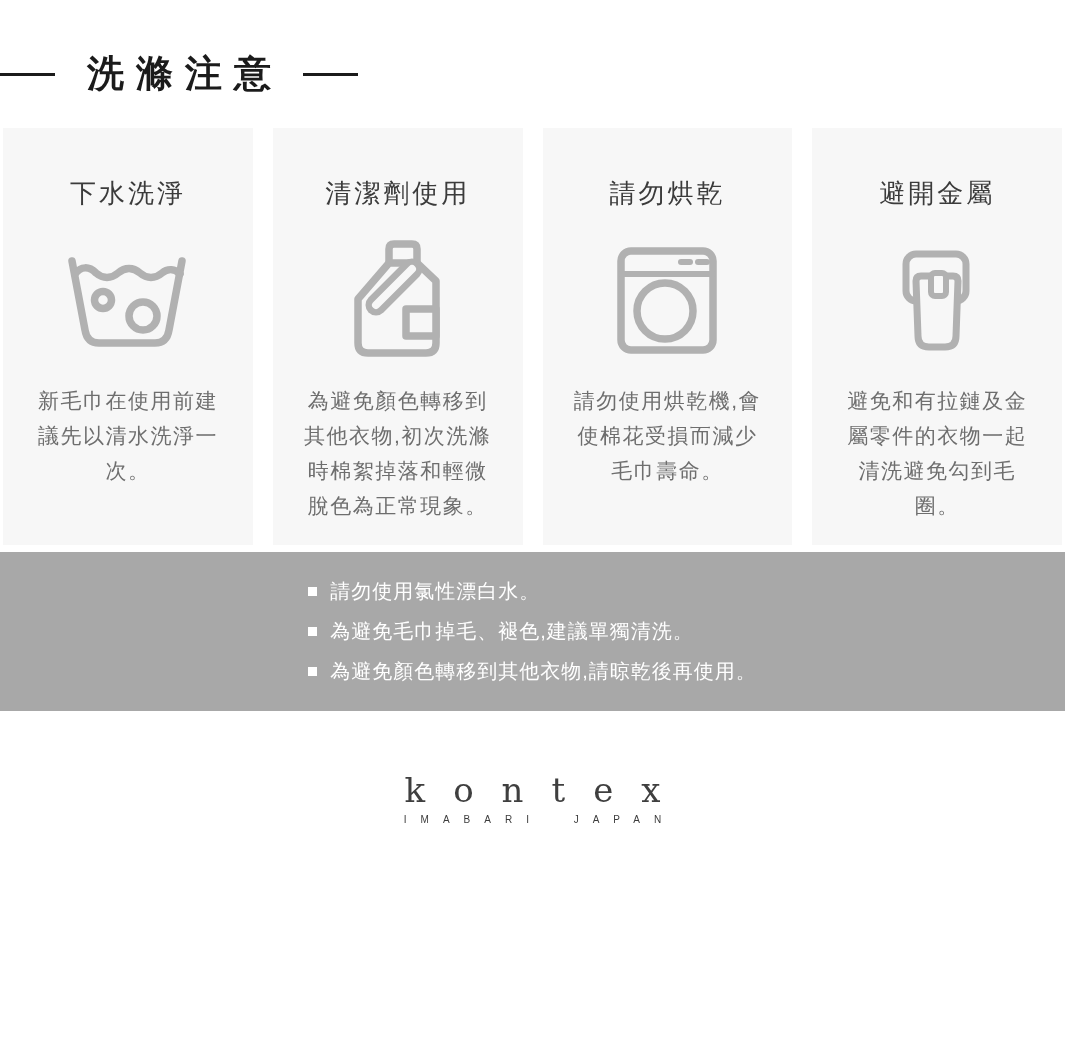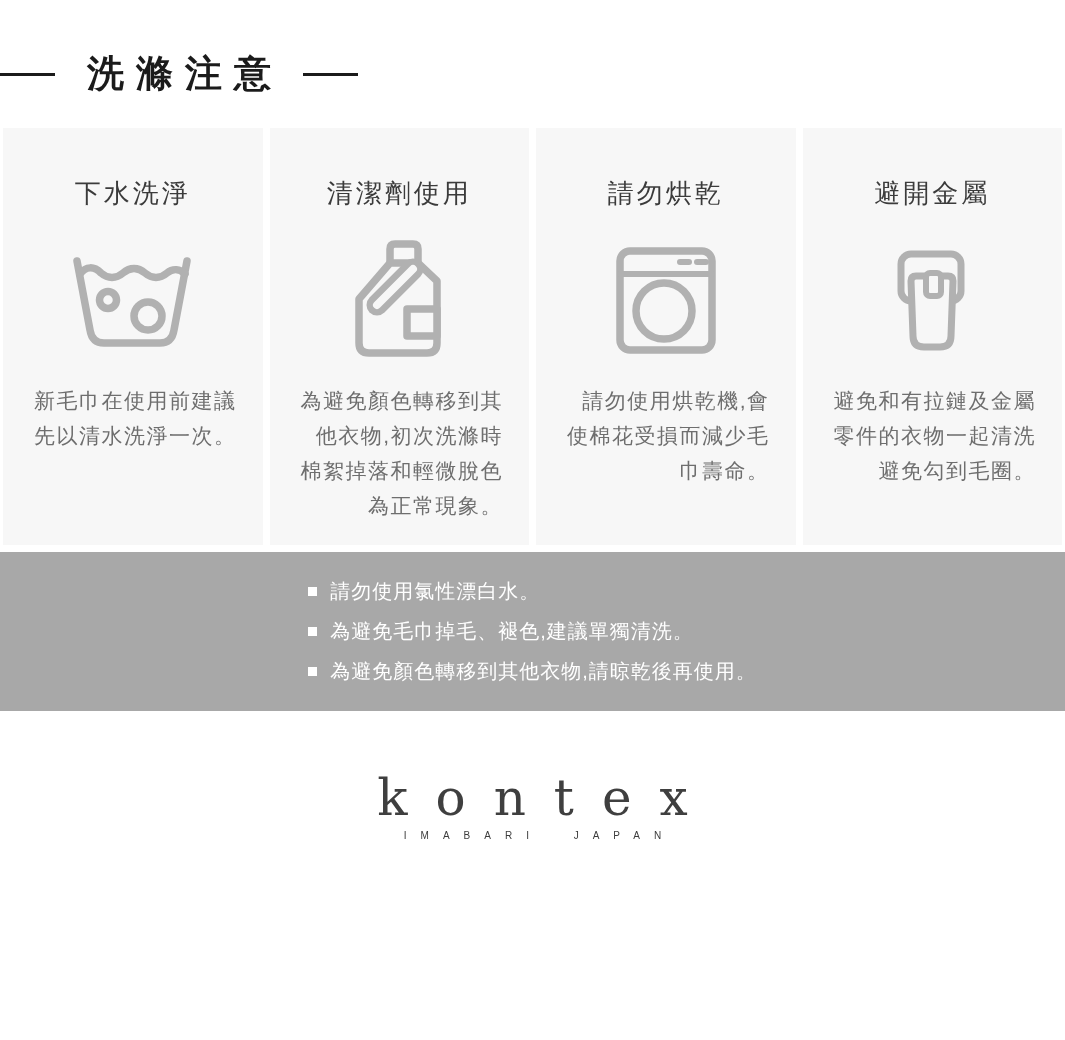--- a/index.html
+++ b/index.html
@@ -37,21 +37,21 @@
     color: #1b1b1b;
     white-space: nowrap;
   }
 
   
   .columns {
     margin-top: 26px;
     padding: 0 3px;
     display: grid;
     grid-template-columns: repeat(4, 1fr);
-    gap: 7px;
+    gap: 20px;
   }
   .col {
     background: #f7f7f7;
     height: 417px;
     text-align: center;
   }
   .col h2 {
     margin: 48px 0 0 0;
     font-size: 26px;
     font-weight: 400;
@@ -59,21 +59,21 @@
     color: #3b3b3b;
   }
   .icon-box {
     margin-top: 28px;
     height: 122px;
     display: flex;
     align-items: center;
     justify-content: center;
   }
   .col p {
-    text-align: right;
+    text-align: center;
     margin: 22px 26px 0 26px;
     font-size: 21px;
     line-height: 35px;
     letter-spacing: 1.5px;
     color: #6e6e6e;
   }
 
   
   .notes {
     margin-top: 7px;
@@ -97,21 +97,21 @@
     width: 9px;
     height: 9px;
     background: #ffffff;
     margin-right: 13px;
   }
 
   
   .logo { margin-top: 62px; text-align: center; }
   .logo-name {
     font-family: "DejaVu Serif", serif;
-    font-size: 50px;
+    font-size: 34px;
     color: #3f3f3f;
     letter-spacing: 28px;
     padding-left: 28px; 
     line-height: 1;
   }
   .logo-sub {
     margin-top: 7px;
     font-size: 10px;
     color: #3b3b3b;
     letter-spacing: 14px;

